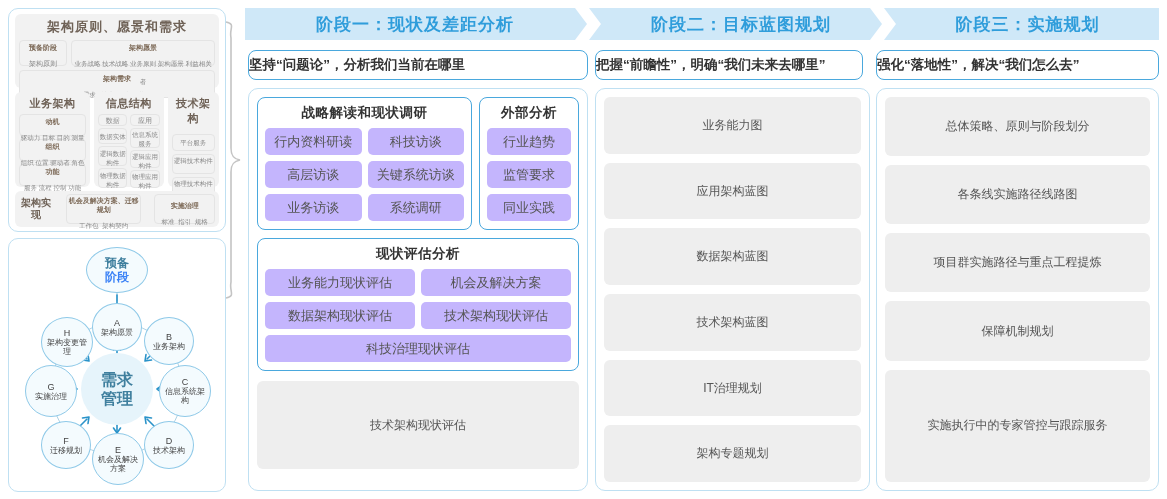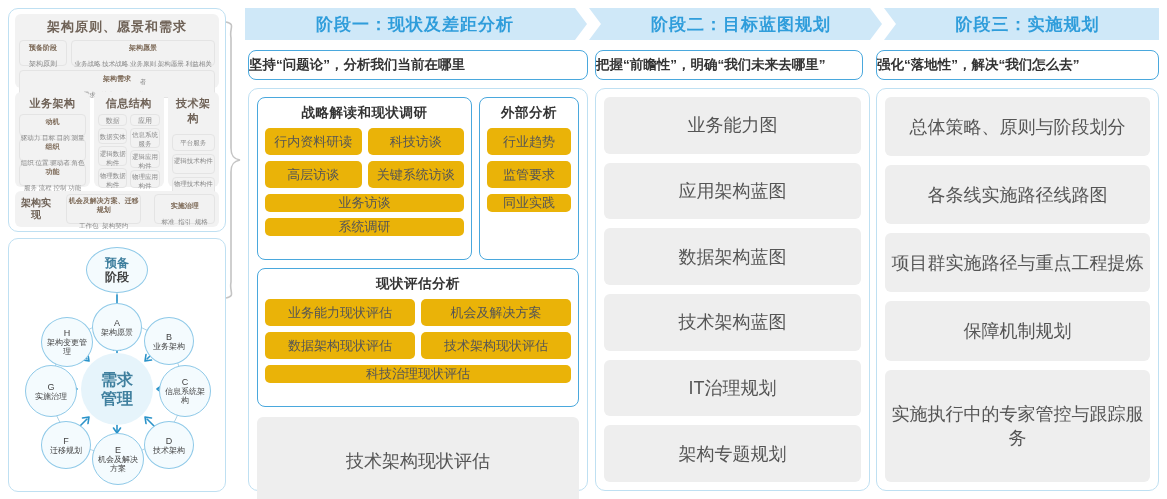--- a/index.html
+++ b/index.html
@@ -85,32 +85,32 @@
 
   .sub-card{
     border:1.3px solid #4aa8dd;border-radius:8px;background:#fff;
     box-sizing:border-box;padding:6px 7px 7px 7px;
   }
   .sub-card-title{
     font-size:13.5px;font-weight:bold;color:#333;text-align:center;
     margin-bottom:6px;letter-spacing:.5px;
   }
   .chip{
-    background:#eab308;border-radius:5px;
+    background:#c4b5fd;border-radius:5px;
     display:flex;align-items:center;justify-content:center;
     font-size:13px;color:#555;box-sizing:border-box;white-space:nowrap;
   }
   .row{display:flex;gap:6px;margin-bottom:6px;}
-  .row:last-child{margin-bottom:16px;flex-direction:column;}
+  .row:last-child{margin-bottom:1px;}
   .row .chip{flex:1;height:27px;}
 
   .bigchip{
     background:#eeeeee;border-radius:6px;
     display:flex;align-items:center;justify-content:center;
-    font-size:18px;color:#555;box-sizing:border-box;text-align:center;
+    font-size:12px;color:#555;box-sizing:border-box;text-align:center;
   }
 </style>
 </head>
 <body>
 
 <div id="root">
 
   <div class="left-col">
 
     <div class="panel-card" id="togaf-meta">
@@ -256,21 +256,21 @@
               <path d="M64 194 l6.5 -1 M64 194 l1 -6.5"></path>
               <path d="M80 178 l-6.5 1 M80 178 l-1 6.5"></path>
             <path d="M138 180 L150 192"></path>
               <path d="M152 194 l-6.5 -1 M152 194 l-1 -6.5"></path>
               <path d="M136 178 l6.5 1 M136 178 l1 6.5"></path>
           </g>
         </svg>
 
         <div class="node" style="left:77px;top:8px;width:62px;height:46px;border-radius:50%;">
           <div class="k" style="font-size:12px;font-weight:bold;color:#3f7f9e;line-height:14px;">预备</div>
-          <div class="k" style="font-size:12px;font-weight:bold;color:#404040;line-height:14px;">阶段</div>
+          <div class="k" style="font-size:12px;font-weight:bold;color:#3b82f6;line-height:14px;">阶段</div>
         </div>
 
         <div class="node center" style="left:72px;top:114px;width:72px;height:72px;">
           <div>需求</div>
           <div>管理</div>
         </div>
 
         <div class="node" style="left:83px;top:64px;width:50px;height:48px;">
           <div class="k">A</div>
           <div class="t">架构愿景</div>

